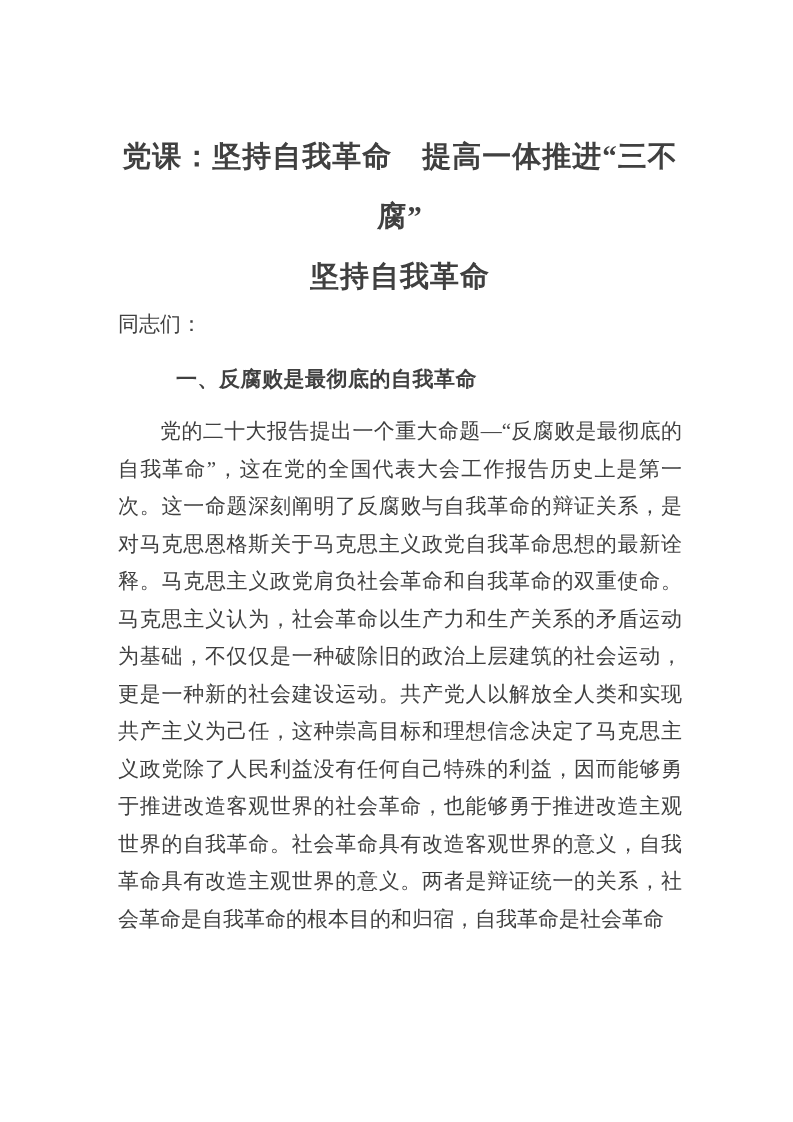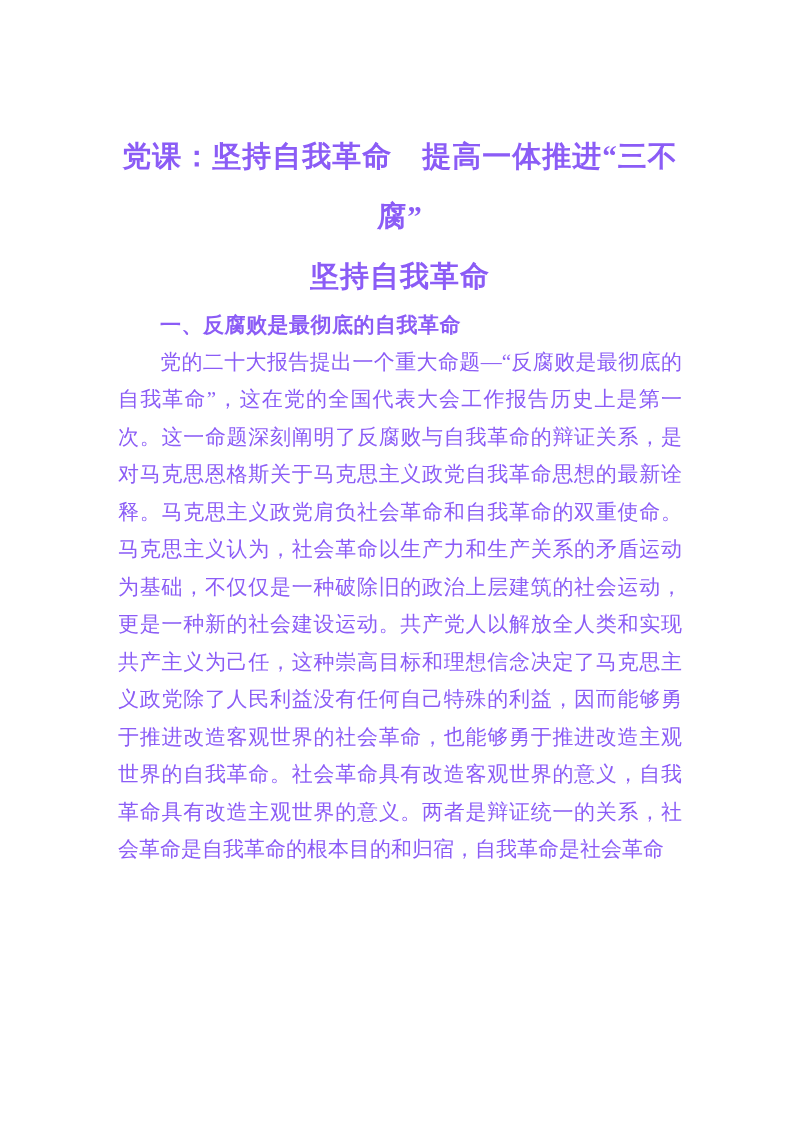--- a/index.html
+++ b/index.html
@@ -5,21 +5,21 @@
   html, body {
     margin: 0;
     padding: 0;
     background: #ffffff;
   }
   .page {
     position: relative;
     width: 793px;
     height: 1122px;
     background: #ffffff;
-    color: #8b5cf6;
+    color: #404040;
     box-sizing: border-box;
     padding: 126px 111px 0 118px;
     overflow: hidden;
     font-family: "Liberation Serif", "DejaVu Serif", serif;
   }
   .doc-title {
     margin: 0;
     font-size: 29px;
     line-height: 60px;
     font-weight: bold;
@@ -30,39 +30,40 @@
     margin: 0;
     font-size: 21px;
     line-height: 37.5px;
     text-align: justify;
     text-justify: inter-ideograph;
   }
   .indent {
     text-indent: 2em;
   }
   .section-heading {
-    margin: 0;
+    margin: 16px;
     font-size: 21px;
     line-height: 37.5px;
     font-weight: bold;
     font-family: "Liberation Sans", "DejaVu Sans", sans-serif;
     text-indent: 2em;
     text-align: left;
     letter-spacing: 0.5px;
   }
 </style>
 </head>
 <body>
 
 <div class="page">
 
   <h1 class="doc-title">
     <div>党课：坚持自我革命　提高一体推进“三不腐”</div>
     <div>坚持自我革命</div>
   </h1>
 
+  <p class="body-text">同志们：</p>
 
 
   <h2 class="section-heading">一、反腐败是最彻底的自我革命</h2>
 
   <p class="body-text indent">党的二十大报告提出一个重大命题—“反腐败是最彻底的自我革命”，这在党的全国代表大会工作报告历史上是第一次。这一命题深刻阐明了反腐败与自我革命的辩证关系，是对马克思恩格斯关于马克思主义政党自我革命思想的最新诠释。马克思主义政党肩负社会革命和自我革命的双重使命。马克思主义认为，社会革命以生产力和生产关系的矛盾运动为基础，不仅仅是一种破除旧的政治上层建筑的社会运动，更是一种新的社会建设运动。共产党人以解放全人类和实现共产主义为己任，这种崇高目标和理想信念决定了马克思主义政党除了人民利益没有任何自己特殊的利益，因而能够勇于推进改造客观世界的社会革命，也能够勇于推进改造主观世界的自我革命。社会革命具有改造客观世界的意义，自我革命具有改造主观世界的意义。两者是辩证统一的关系，社会革命是自我革命的根本目的和归宿，自我革命是社会革命</p>
 
 </div>
 
 </body></html>

